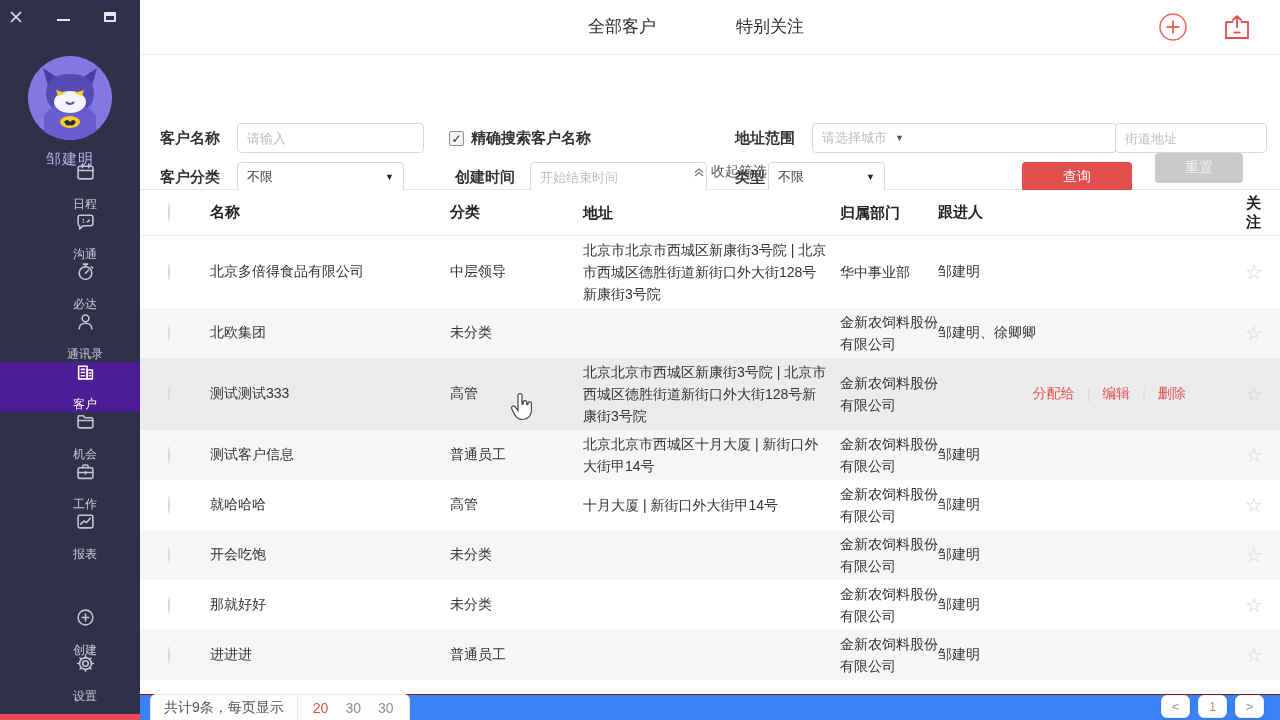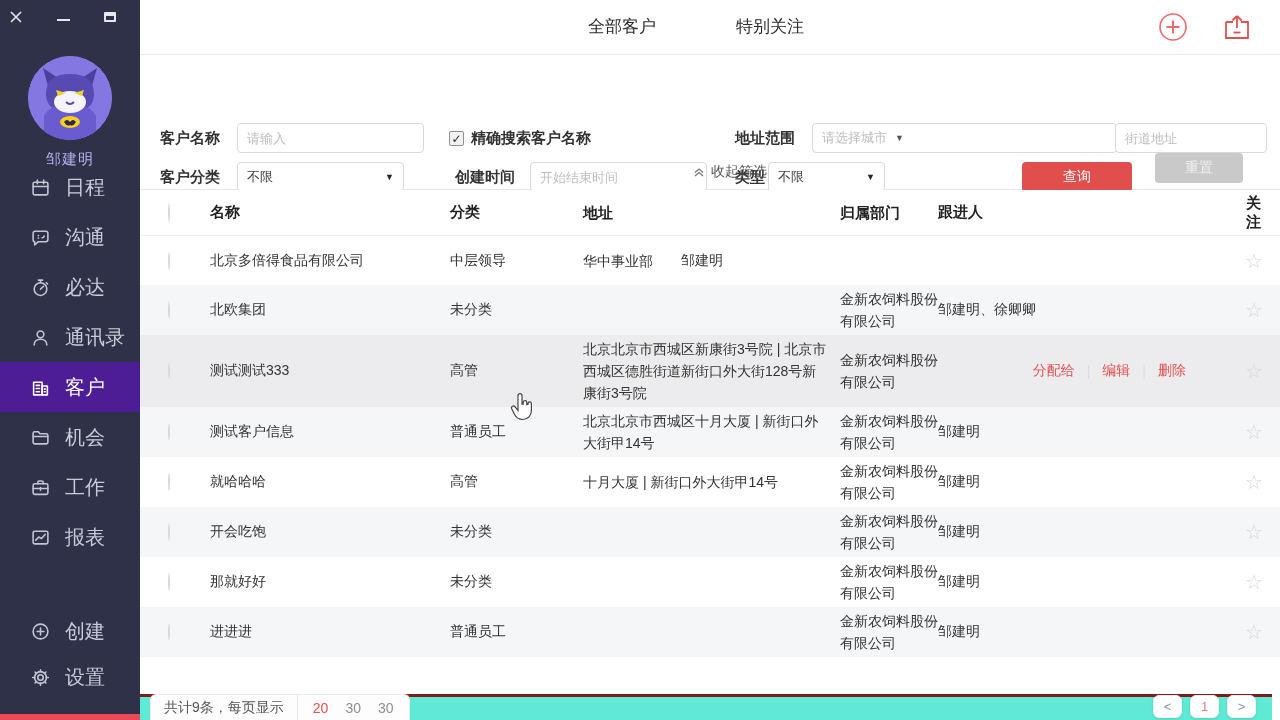--- a/index.html
+++ b/index.html
@@ -9,21 +9,21 @@
   
   .sidebar { position:absolute; left:0; top:0; width:140px; height:714px; background:#2e3148; color:#c9cbd8; z-index:5; }
   .red-strip { position:absolute; left:0; top:714px; width:140px; height:6px; background:#e94a56; z-index:6; }
   .win-controls { position:absolute; top:7px; left:6px; display:flex; align-items:center; gap:27px; }
   .win-btn { width:20px; height:20px; display:flex; align-items:center; justify-content:center; color:#e7e8ee; font-size:17px; cursor:default; }
   .max-box { width:12px; height:10px; border:2px solid #e7e8ee; border-top:4px solid #e7e8ee; border-radius:1px; }
   .min-bar { width:13px; height:2px; background:#e7e8ee; margin-top:6px; }
   .avatar { width:84px; height:84px; border-radius:50%; background:#8577e2; margin:56px auto 10px; overflow:hidden; display:flex; align-items:center; justify-content:center; }
   .user-name { text-align:center; color:#b6b2ec; font-size:15px; letter-spacing:1px; }
   .menu { position:absolute; top:162px; left:0; right:0; }
-  .menu-item { height:50px; display:flex; align-items:center; padding-left:30px; gap:15px; font-size:20px; cursor:pointer; }
+  .menu-item { height:50px; display:flex; align-items:center; padding-left:30px; gap:15px; font-size:12px; cursor:pointer;flex-direction:column; }
   .menu-item.active { background:#4c1d95; color:#fff; }
   .menu-item .micon { width:20px; height:20px; display:flex; align-items:center; justify-content:center; }
   .menu-item svg { stroke:#c3c5d4; }
   .menu-item.active svg { stroke:#ffffff; }
   .menu.footer { top:auto; bottom:14px; }
   .menu.footer .menu-item { height:46px; }
 
   
   .main { position:absolute; left:140px; top:0; width:1140px; height:720px; background:#fff; }
 
@@ -64,21 +64,21 @@
   .c-fol  { flex:1 1 auto; display:flex; align-items:center; }
   .c-star { flex:0 0 29px; text-align:right; }
   .star { font-size:20px; color:#d6d6d6; cursor:pointer; line-height:1; }
   .row-actions { margin-left:auto; padding-right:48px; display:flex; align-items:center; gap:12px; font-size:14px; }
   .row-actions .act { color:#e25050; cursor:pointer; }
   .row-actions .sep { color:#dcdcdc; }
 
   .cursor-hand { position:absolute; left:370px; top:393px; z-index:8; pointer-events:none; }
 
   
-  .pagebar { position:absolute; left:0; right:8px; bottom:0; height:26px; background:#5eead4; border-top:3px solid #7f1d1d; z-index:4; }
+  .pagebar { position:absolute; left:0; right:0; bottom:0; height:26px; background:#3b82f6; border-top:1px solid #7f1d1d; z-index:4; }
   .page-left { position:absolute; left:10px; bottom:0; height:26px; display:flex; align-items:stretch; border:1px solid #e9e9e9; border-bottom:none; border-radius:6px 6px 0 0; background:#fdfdfe; font-size:14px; }
   .page-summary { display:flex; align-items:center; padding:0 13px; color:#555; border-right:1px solid #e9e9e9; }
   .page-sizes { display:flex; align-items:center; gap:17px; padding:0 15px; }
   .psize { color:#8f8f8f; cursor:pointer; }
   .psize.active { color:#e25050; }
   .page-right { position:absolute; right:16px; bottom:2px; display:flex; gap:8px; }
   .pg-btn { width:29px; height:23px; background:#fff; border:1px solid #f0f0f0; border-radius:6px; box-shadow:0 1px 3px rgba(0,0,0,0.10); display:flex; align-items:center; justify-content:center; font-size:13px; color:#8a93a6; cursor:pointer; }
   .pg-btn.current { color:#e8807e; }
 </style>
 </head>
@@ -283,20 +283,21 @@
     <span class="c-dept">归属部门</span>
     <span class="c-fol">跟进人</span>
     <span class="c-star" style="font-size:15px;">关注</span>
   </div>
 
   <div class="tbody" id="tbody">
       <div class="trow">
         <span class="c-check"><span class="row-circle"></span></span>
         <span class="c-name">北京多倍得食品有限公司</span>
         <span class="c-cat">中层领导</span>
+        <span class="c-addr">北京市北京市西城区新康街3号院 | 北京市西城区德胜街道新街口外大街128号新康街3号院</span>
         <span class="c-dept">华中事业部</span>
         <span class="c-fol">
           <span>邹建明</span>
         </span>
         <span class="c-star"><span class="star">☆</span></span>
       </div>
       <div class="trow">
         <span class="c-check"><span class="row-circle"></span></span>
         <span class="c-name">北欧集团</span>
         <span class="c-cat">未分类</span>

